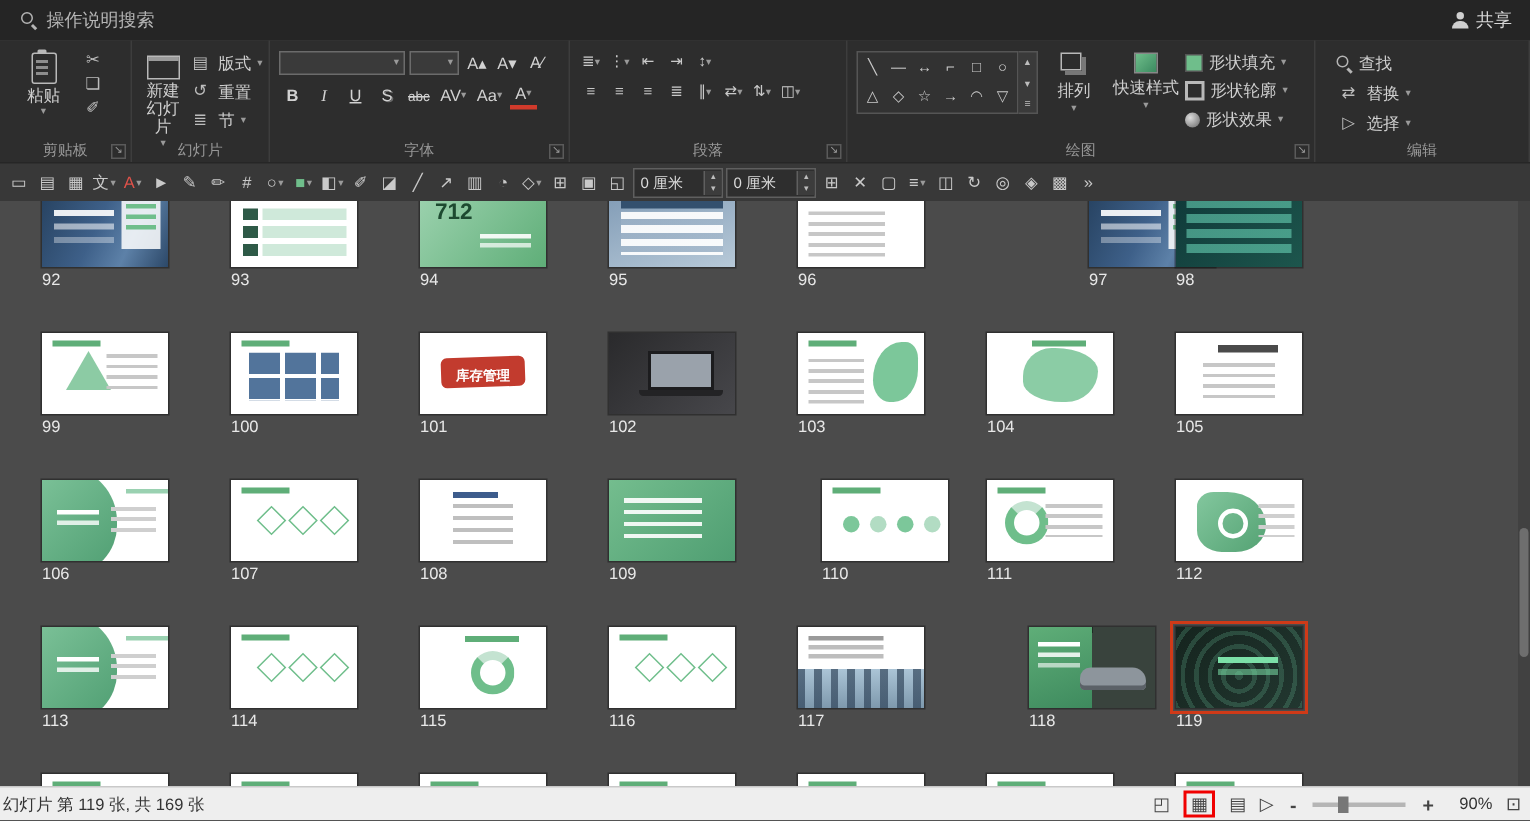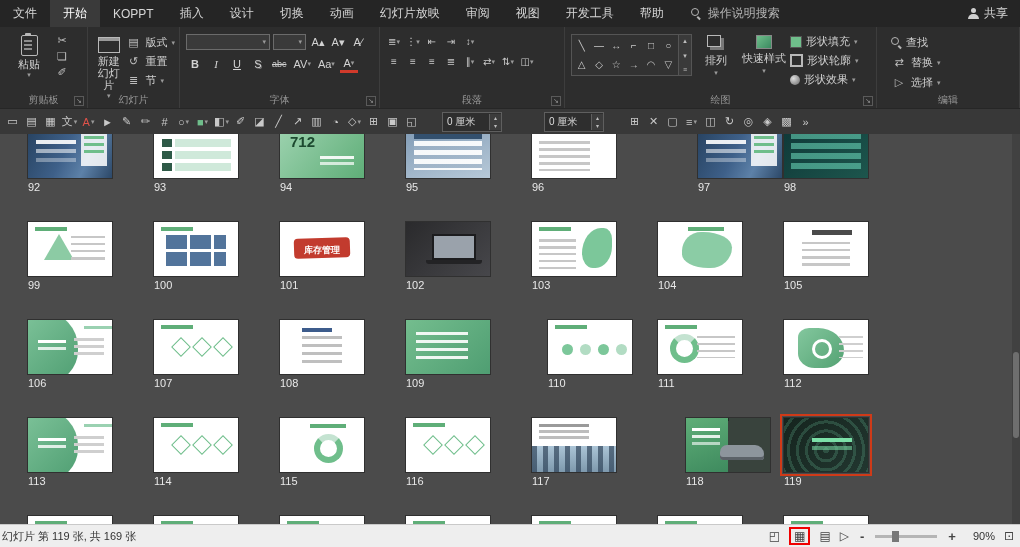--- a/index.html
+++ b/index.html
@@ -61,21 +61,21 @@
   .fill-icon{width:10px;height:10px;background:#6fbe8b;border:1px solid #555;}
   .outline-icon{width:9px;height:9px;border:2px solid #b9b9b9;}
   .effects-icon{width:10px;height:10px;border-radius:50%;background:radial-gradient(circle at 35% 35%,#ddd,#666);}
   .editcol{display:flex;flex-direction:column;gap:5px;padding:5px 0 0 8px;font-size:11px;}
 
   
   .toolbar2{position:absolute;top:108px;left:0;right:0;height:26px;background:#383838;border-top:1px solid #262626;
             display:flex;align-items:center;padding:0 4px;gap:2px;color:#c9c9c9;overflow:hidden;box-sizing:border-box;}
   .ticon{min-width:17px;height:20px;display:inline-flex;align-items:center;justify-content:center;font-size:11px;}
   .tcaret{font-size:7px;margin-left:1px;color:#9a9a9a;}
-  .spinbox{display:flex;align-items:center;height:18px;background:#2e2e2e;border:1px solid #5f5f5f;margin:0 20px;}
+  .spinbox{display:flex;align-items:center;height:18px;background:#2e2e2e;border:1px solid #5f5f5f;margin:0 0;}
   .spin-value{font-size:10px;padding:0 4px;min-width:38px;color:#ddd;}
   .spin-arrows{display:flex;flex-direction:column;border-left:1px solid #5f5f5f;}
   .spin-arrows span{font-size:6px;line-height:8px;width:11px;text-align:center;background:#3c3c3c;color:#bdbdbd;}
 
   
   .sorter{position:absolute;top:134px;left:0;right:0;bottom:23px;background:#4b4b4b;overflow:hidden;}
   #grid{position:absolute;left:28px;top:-10px;}
   .cell{position:absolute;width:96px;}
   .slide-num{margin-top:3px;font-size:11px;color:#e8e8e8;}
   .cell.selected .thumb{outline:2px solid #cf3a18;outline-offset:2px;}
@@ -156,34 +156,20 @@
   .slider-thumb{position:absolute;left:17px;top:-4px;width:7px;height:11px;background:#777;}
   .zoom-pct{min-width:28px;text-align:right;}
   .fit-icon{font-size:12px;color:#444;}
 </style>
 </head>
 <body>
 
 <div class="app">
 
   <div class="tabbar">
-    <div id="tabs">
-        <div class="tab">文件</div>
-        <div class="tab active">开始</div>
-        <div class="tab">KOPPT</div>
-        <div class="tab">插入</div>
-        <div class="tab">设计</div>
-        <div class="tab">切换</div>
-        <div class="tab">动画</div>
-        <div class="tab">幻灯片放映</div>
-        <div class="tab">审阅</div>
-        <div class="tab">视图</div>
-        <div class="tab">开发工具</div>
-        <div class="tab">帮助</div>
-      </div>
     <div class="tab-search">
       <span class="mag"></span>
       <span>操作说明搜索</span>
     </div>
     <div class="share">
       <span class="person"></span>
       <span>共享</span>
     </div>
   </div>
 
@@ -435,21 +421,21 @@
           <div class="slide-num">94</div>
         </div>
         <div class="cell" style="left: 378px; top: 0px;">
           <div class="thumb t-photo-table"></div>
           <div class="slide-num">95</div>
         </div>
         <div class="cell" style="left: 504px; top: 0px;">
           <div class="thumb t-white-text"></div>
           <div class="slide-num">96</div>
         </div>
-        <div class="cell" style="left: 630px; top: 0px; padding-left: 40px;">
+        <div class="cell" style="left: 658px; top: 0px; padding-left: 40px;">
           <div class="thumb t-photo-blue">
             <span class="deco"></span>
             <span class="deco2"></span>
           </div>
           <div class="slide-num">97</div>
         </div>
         <div class="cell" style="left: 756px; top: 0px;">
           <div class="thumb t-teal-table"></div>
           <div class="slide-num">98</div>
         </div>

